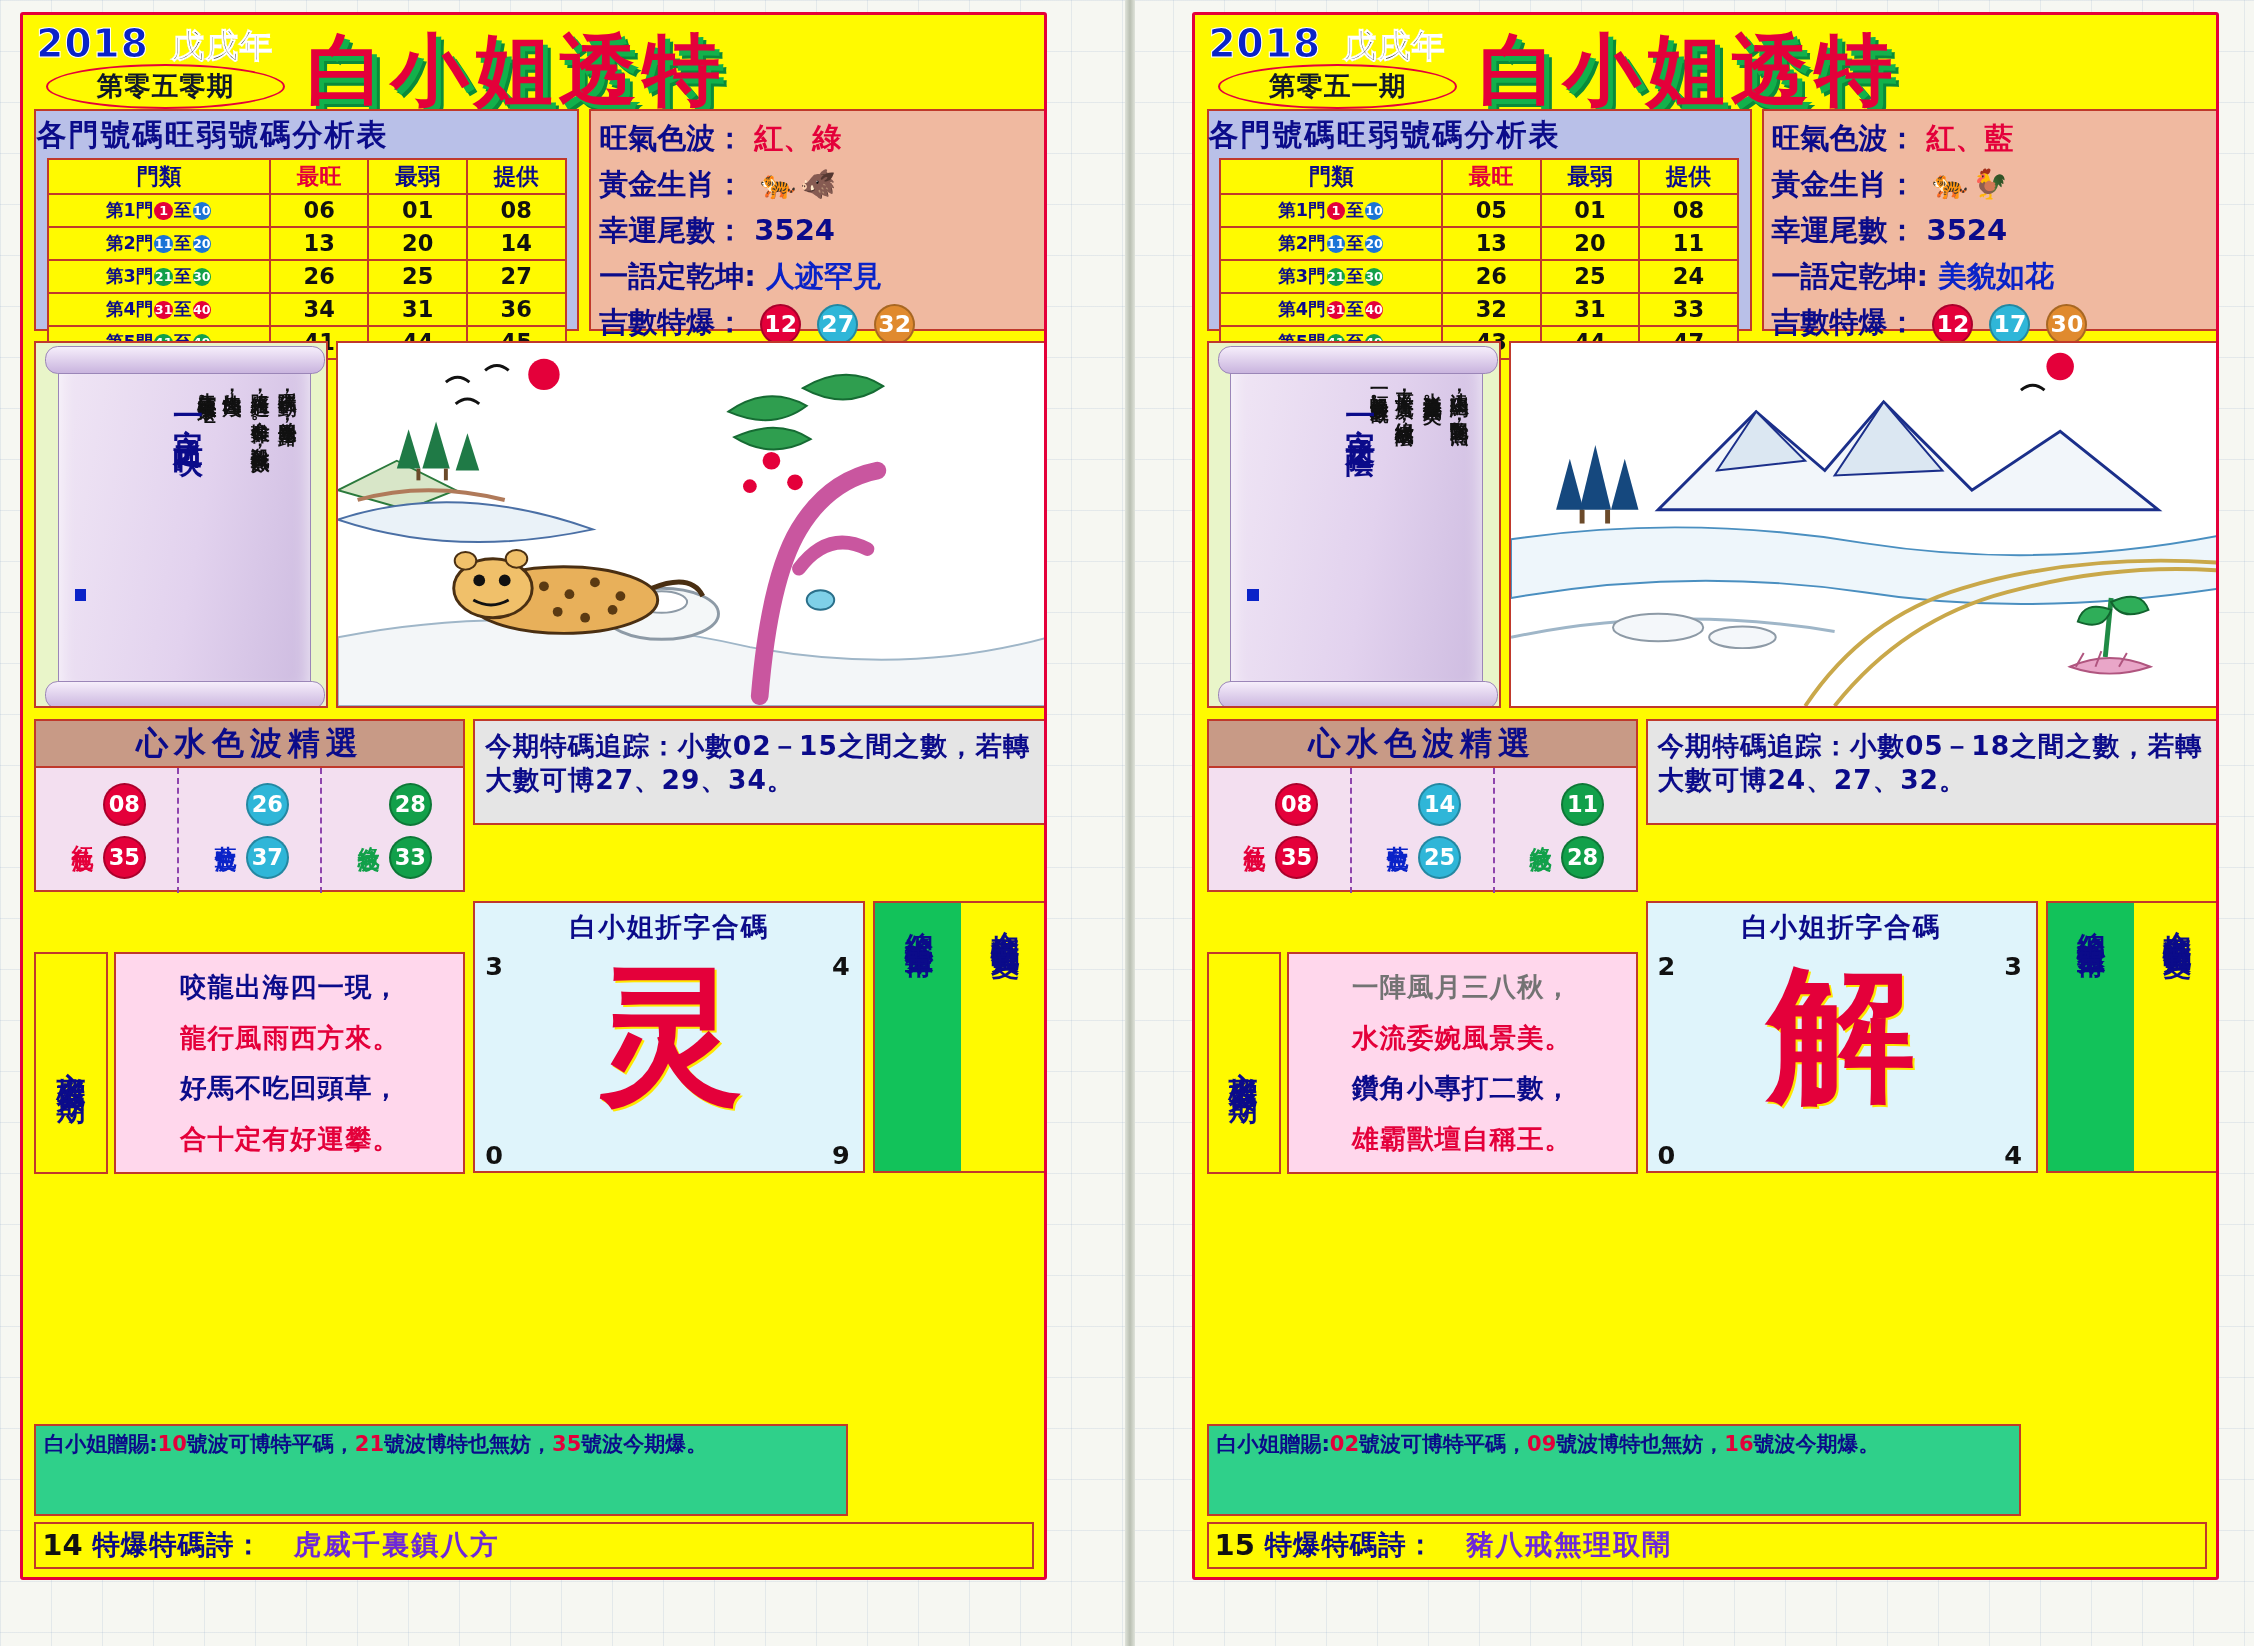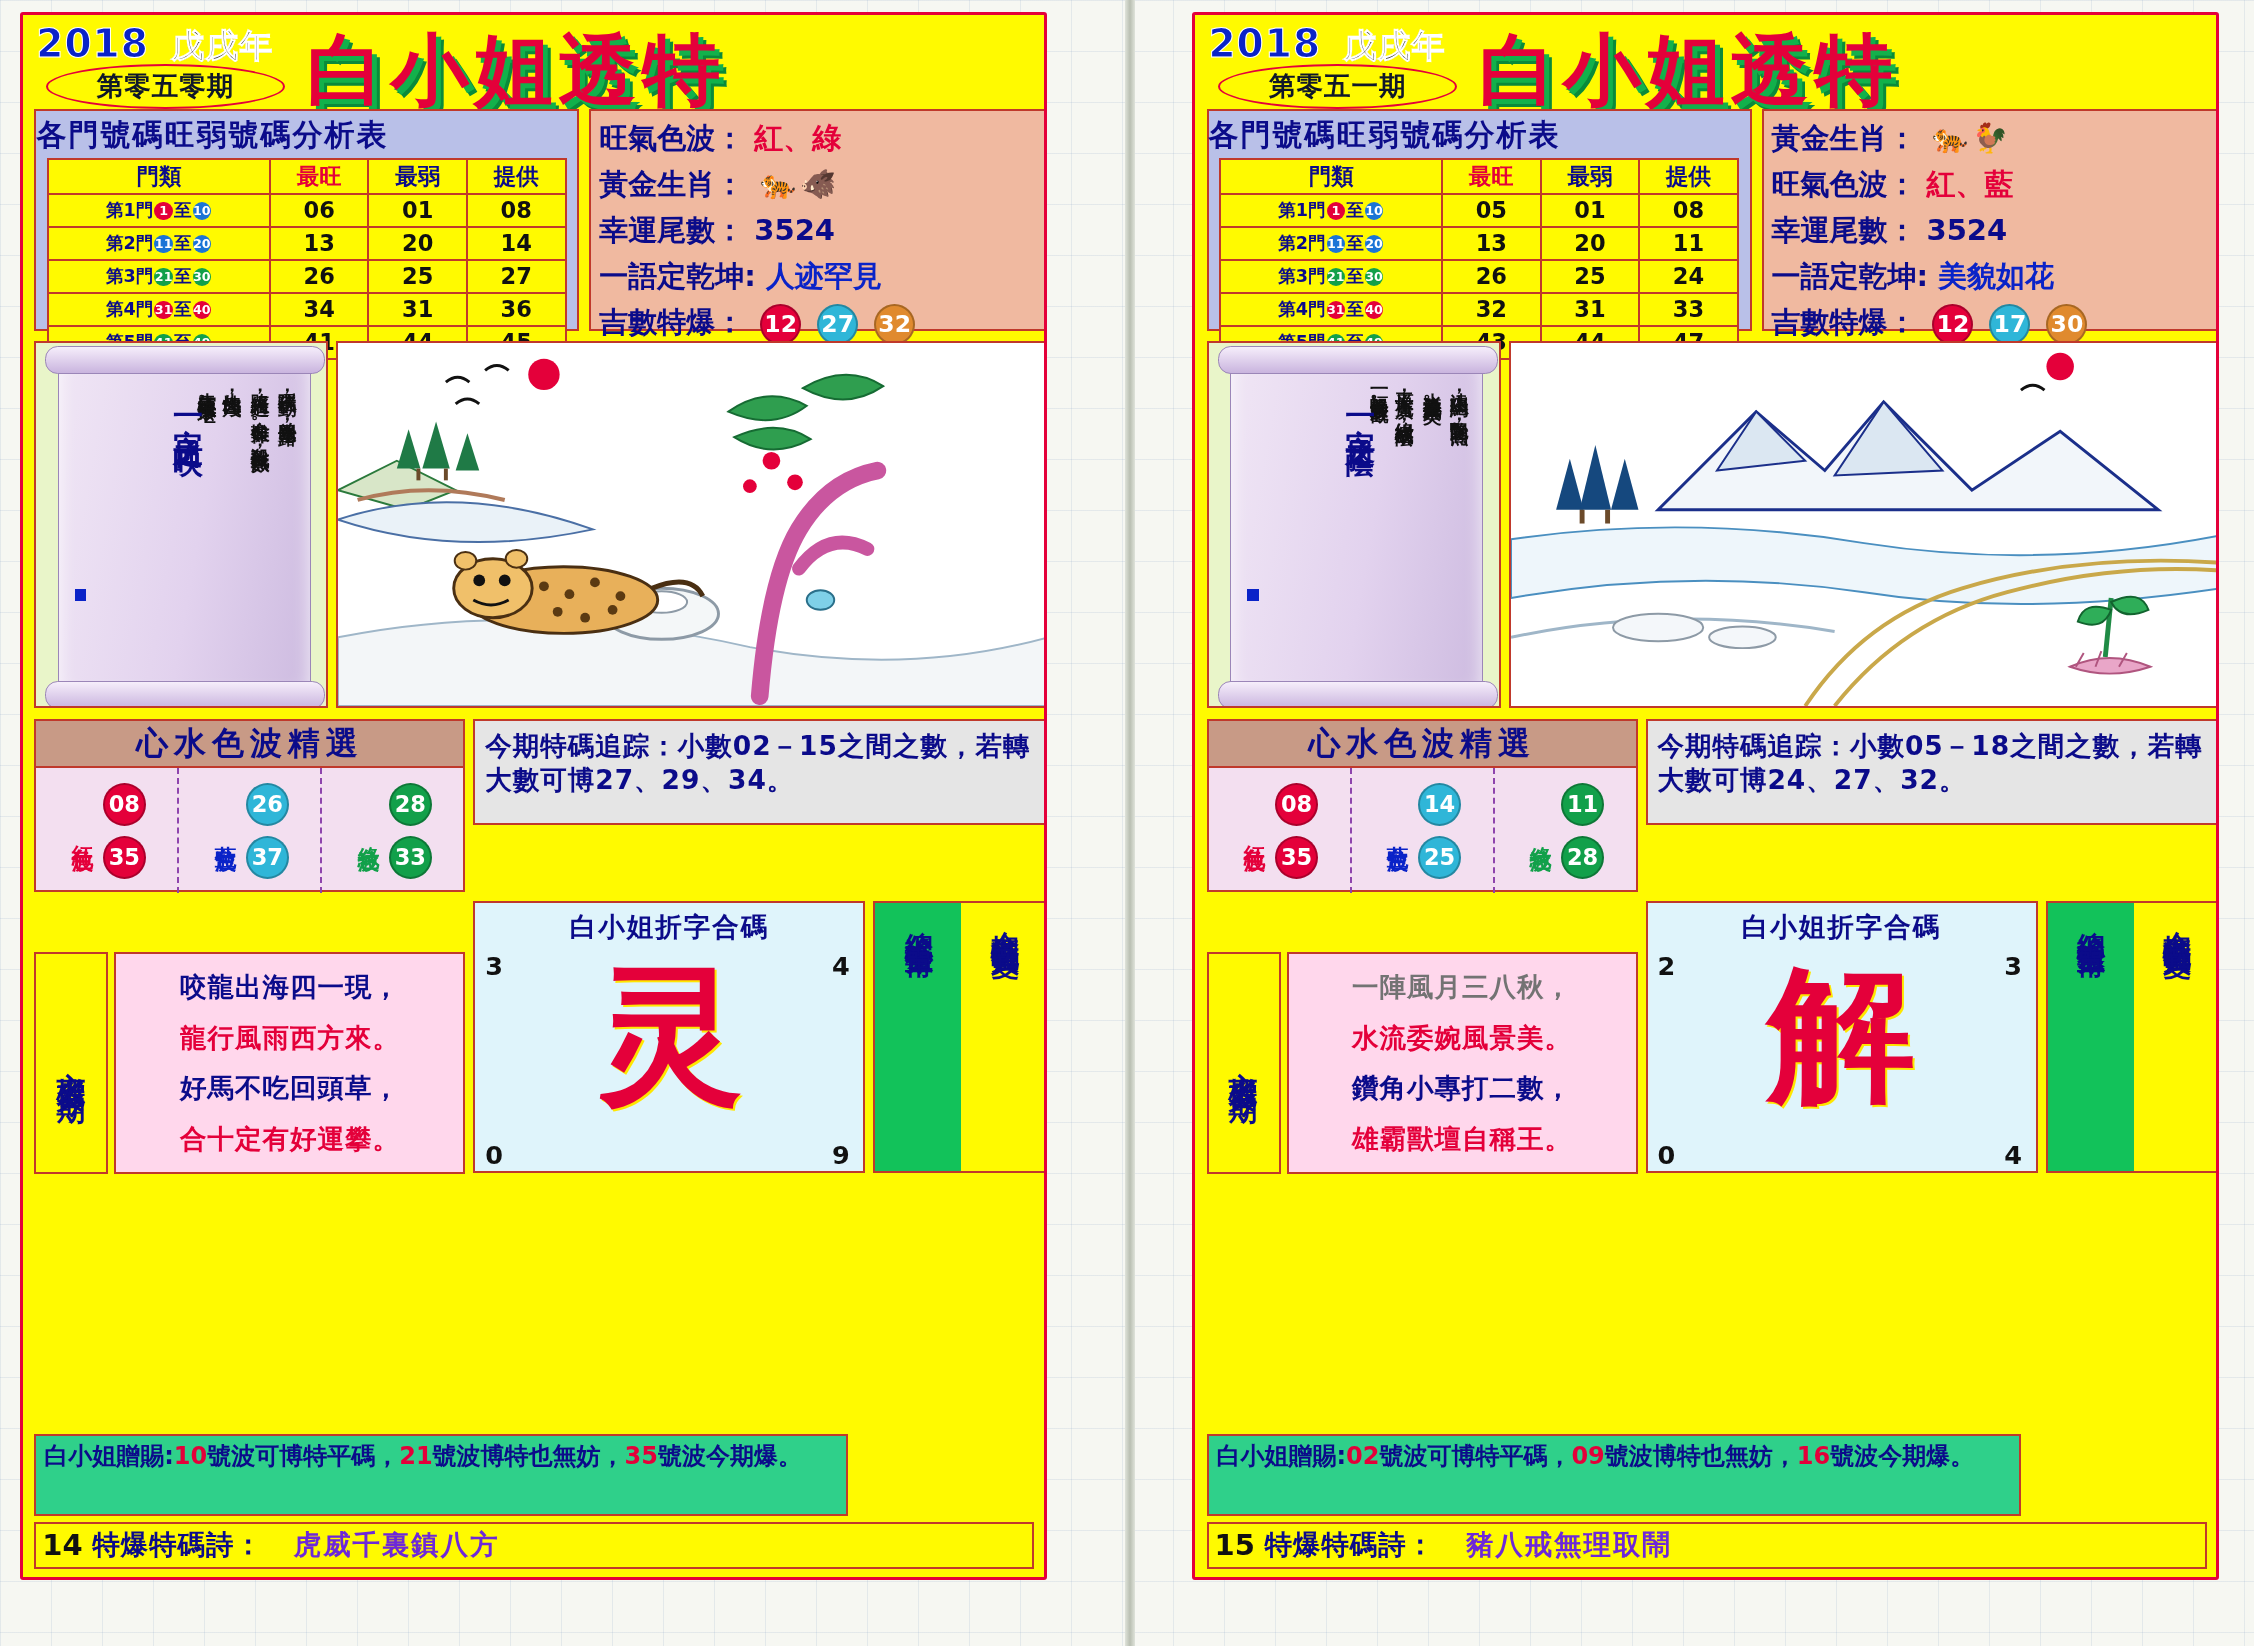--- a/index.html
+++ b/index.html
@@ -259,24 +259,24 @@
   .sumcol.b{background:#fffa00;}
   .sumcol span{
     writing-mode:vertical-rl;text-orientation:upright;
     font-size:28px;font-weight:bold;letter-spacing:2.9px;
   }
   .sumcol.a span{color:#0b0b8a;}
   .sumcol.b span{color:#0b0b8a;}
 
   
   .gift{
-    position:absolute;left:11.8px;bottom:61px;width:814px;height:82px;
+    position:absolute;left:11.8px;bottom:61px;width:814px;height:92px;
     background:#2fd08a;border:2px solid #c0392b;box-sizing:border-box;
     padding:3.9px 7.8px;
-    font-size:24px;font-weight:bold;color:#0b0b8a;line-height:1.35;
+    font-size:21px;font-weight:bold;color:#0b0b8a;line-height:1.35;
   }
   .gift .r{color:#e4003a;}
   .footer{
     position:absolute;left:11.8px;bottom:7.8px;width:1000px;height:47px;
     background:#fffa00;border:2px solid #c0392b;box-sizing:border-box;
     display:flex;align-items:center;
   }
   .pgno{
     font-size:29px;font-weight:bold;color:#111;margin:0 9.8px 0 5.9px;
   }
@@ -561,26 +561,26 @@
             <td>43</td>
             <td>44</td>
             <td>47</td>
           </tr>
         </tbody>
           </table>
       </div>
 
       <div class="gold">
         <div class="gline">
+          <span>旺氣色波：</span>
+          <span class="v">紅、藍</span>
+        </div>
+        <div class="gline">
           <span>黃金生肖：</span>
           <span class="zodiac">🐅🐓</span>
-        </div>
-        <div class="gline">
-          <span>旺氣色波：</span>
-          <span class="v">紅、藍</span>
         </div>
         <div class="gline">
           <span>幸運尾數：</span>
           <span class="num">3524</span>
         </div>
         <div class="gline">
           <span>一語定乾坤:</span>
           <span class="vb">美貌如花</span>
         </div>
         <div class="gline">

